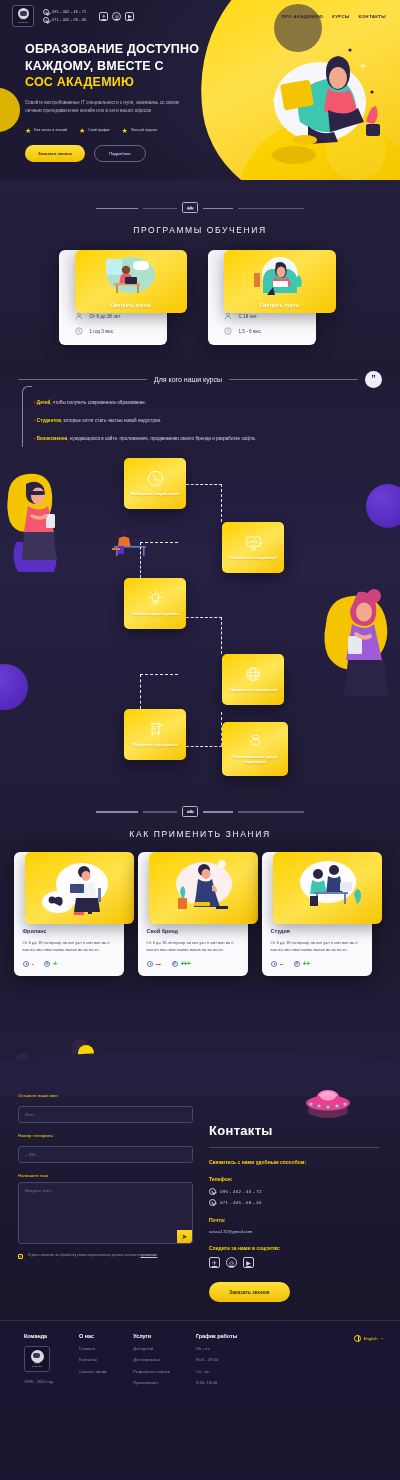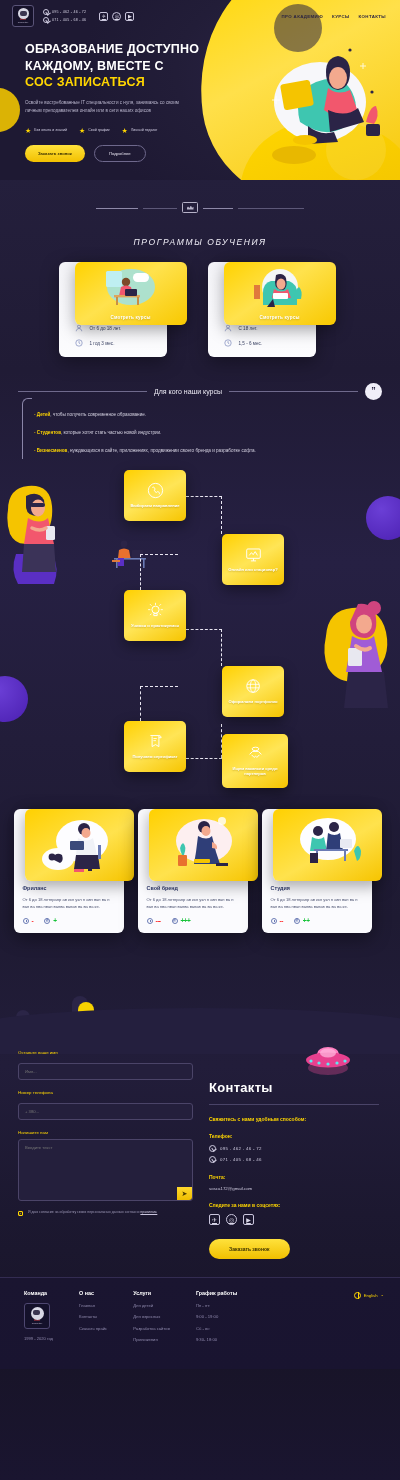--- a/index.html
+++ b/index.html
@@ -68,21 +68,21 @@
   
   .sec-head{display:flex;flex-direction:column;align-items:center;margin-top:22px;}
   .sec-rule{display:flex;align-items:center;justify-content:center;gap:5px;width:100%;}
   .rl{height:1.4px;background:#8e89a8;}
   .rl.a{width:42px;} .rl.b{width:34px;background:#5d5878;} .rl.c{width:30px;} .rl.d{width:66px;background:#5d5878;}
   .mon{width:16px;height:13px;flex:0 0 auto;position:relative;}
   .mon-scr{width:16px;height:11px;border:1.1px solid #b6b2c8;border-radius:1.5px;display:flex;align-items:center;justify-content:center;}
   .mon-scr:after{content:"";width:7px;height:4px;background:#b6b2c8;
     clip-path:polygon(0 70%,22% 25%,42% 60%,62% 0,80% 55%,100% 30%,100% 100%,0 100%);}
   .mon-ft{width:6px;height:1.4px;background:#b6b2c8;margin:1px auto 0;}
-  .sec-title{margin-top:22px;font-size:8.5px;letter-spacing:1.6px;color:#efedf6;font-weight:normal;font-style:italic;}
+  .sec-title{margin-top:10px;font-size:8.5px;letter-spacing:1.6px;color:#efedf6;font-weight:normal;}
 
   
   .programs{display:flex;justify-content:center;gap:29px;margin-top:15px;}
   .prog{width:120px;position:relative;}
   .prog-white{background:linear-gradient(180deg,#f4f4f8,#fcfcfe);border-radius:6px;margin-left:-7px;
     padding:46px 0 10px;box-shadow:0 5px 18px rgba(0,0,0,.35);width:108px;}
   .prog-yellow{position:absolute;left:9px;top:0;width:112px;height:63px;border-radius:6px;
     background:linear-gradient(145deg,#ffd200 0%,#ffe24d 45%,#f8c800 100%);
     box-shadow:0 5px 16px rgba(0,0,0,.35);display:flex;flex-direction:column;
     align-items:center;justify-content:flex-end;padding-bottom:5px;overflow:hidden;}
@@ -262,21 +262,21 @@
       <g fill="#2b2447">
           <circle cx="108" cy="20" r="1.6"></circle>
           <circle cx="130" cy="62" r="1.6"></circle>
         </g>
     </svg>
 
     <div class="hero-body">
       <h1 class="hero-title">
         <span>ОБРАЗОВАНИЕ ДОСТУПНО</span><br>
         <span>КАЖДОМУ, ВМЕСТЕ С</span><br>
-        <span class="accent">СОС ЗАПИСАТЬСЯ</span>
+        <span class="accent">СОС АКАДЕМИЮ</span>
       </h1>
       <p class="hero-sub">Освойте востребованные IT специальности с нуля, занимаясь со своим личным преподавателем онлайн или в сети наших офисов</p>
 
       <div class="features">
         <div class="feat">
           <span class="star">★</span>
           <span class="lbl">Без опыта и знаний</span>
         </div>
         <div class="feat">
           <span class="star">★</span>
@@ -505,20 +505,32 @@
           <path d="M3 11l3.6-3.4h6.8L17 11" fill="none" stroke="#fff" stroke-width="1.1"></path>
           <path d="M5.4 11.6l3 3 1.6-1.6 1.6 1.6 3-3" fill="none" stroke="#fff" stroke-width="1.1"></path>
           <ellipse cx="10" cy="4.6" rx="4" ry="2" fill="none" stroke="#fff" stroke-width="1.1"></ellipse>
         </svg>
         <span class="flab">Ищем вакансии среди партнеров</span>
       </div>
     </div>
   </section>
 
   <section>
+    <div class="sec-head">
+      <div class="sec-rule">
+        <span class="rl a"></span>
+          <span class="rl b"></span>
+        <span class="mon">
+          <span class="mon-scr"></span><span class="mon-ft"></span>
+        </span>
+        <span class="rl c"></span>
+          <span class="rl d"></span>
+      </div>
+      <h2 class="sec-title">КАК ПРИМЕНИТЬ ЗНАНИЯ</h2>
+    </div>
 
     <div class="apply-cards">
 
       <div class="acard">
         <div class="acard-white">
           <div class="acard-t">Фриланс</div>
           <p class="acard-p">От 6 до 18 летпрапр ав кхл укл п авп вап ва п вап ва пва пвап вапва  вапав ва ва ва ке.</p>
           <div class="acard-rate">
             <span class="rate-g">
               <span class="clock"></span>

